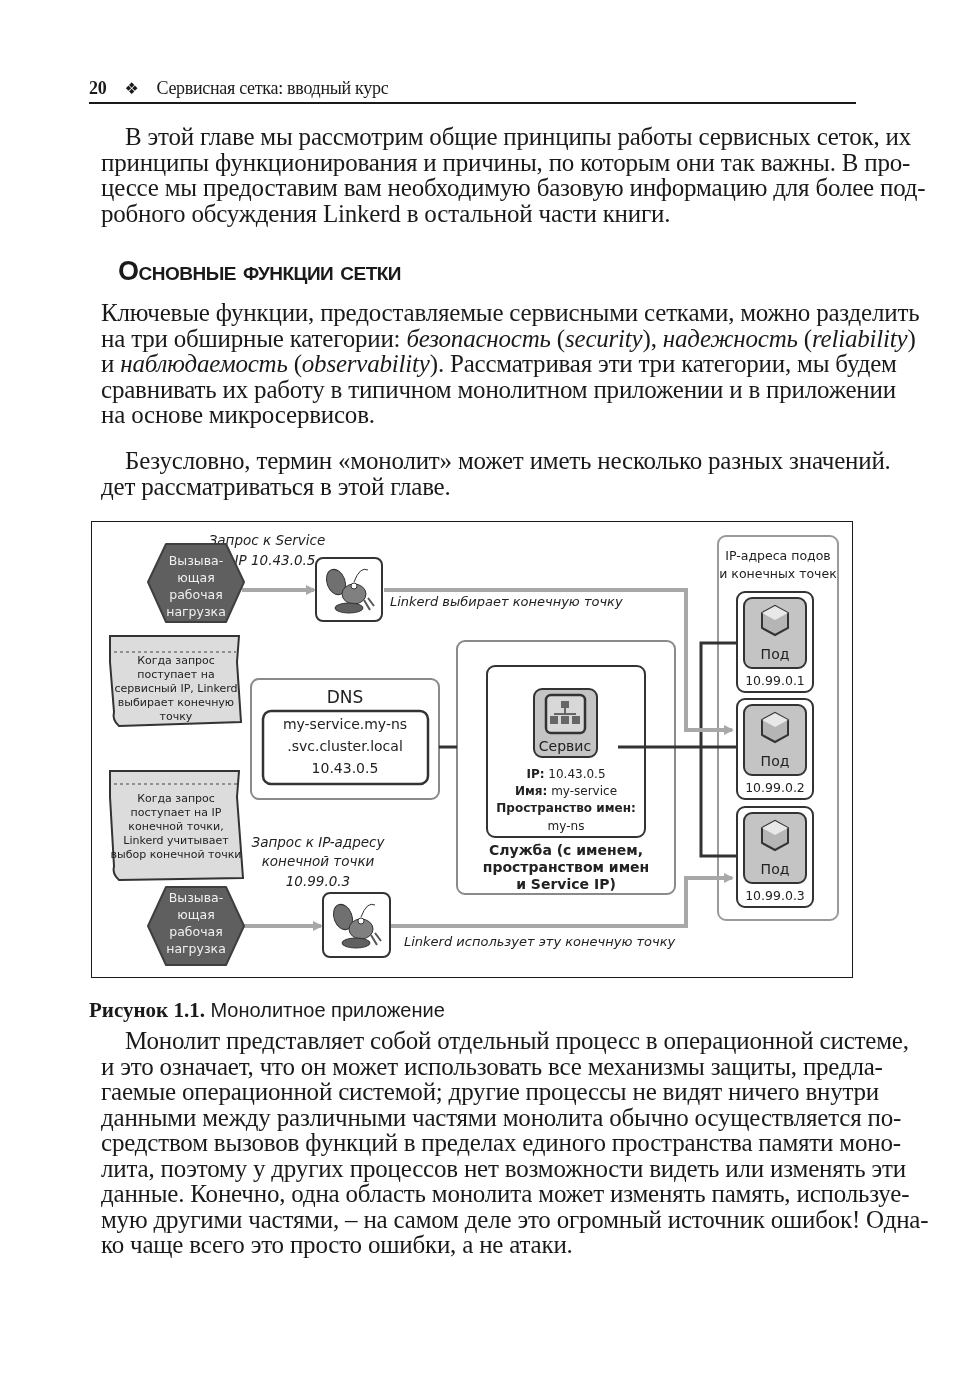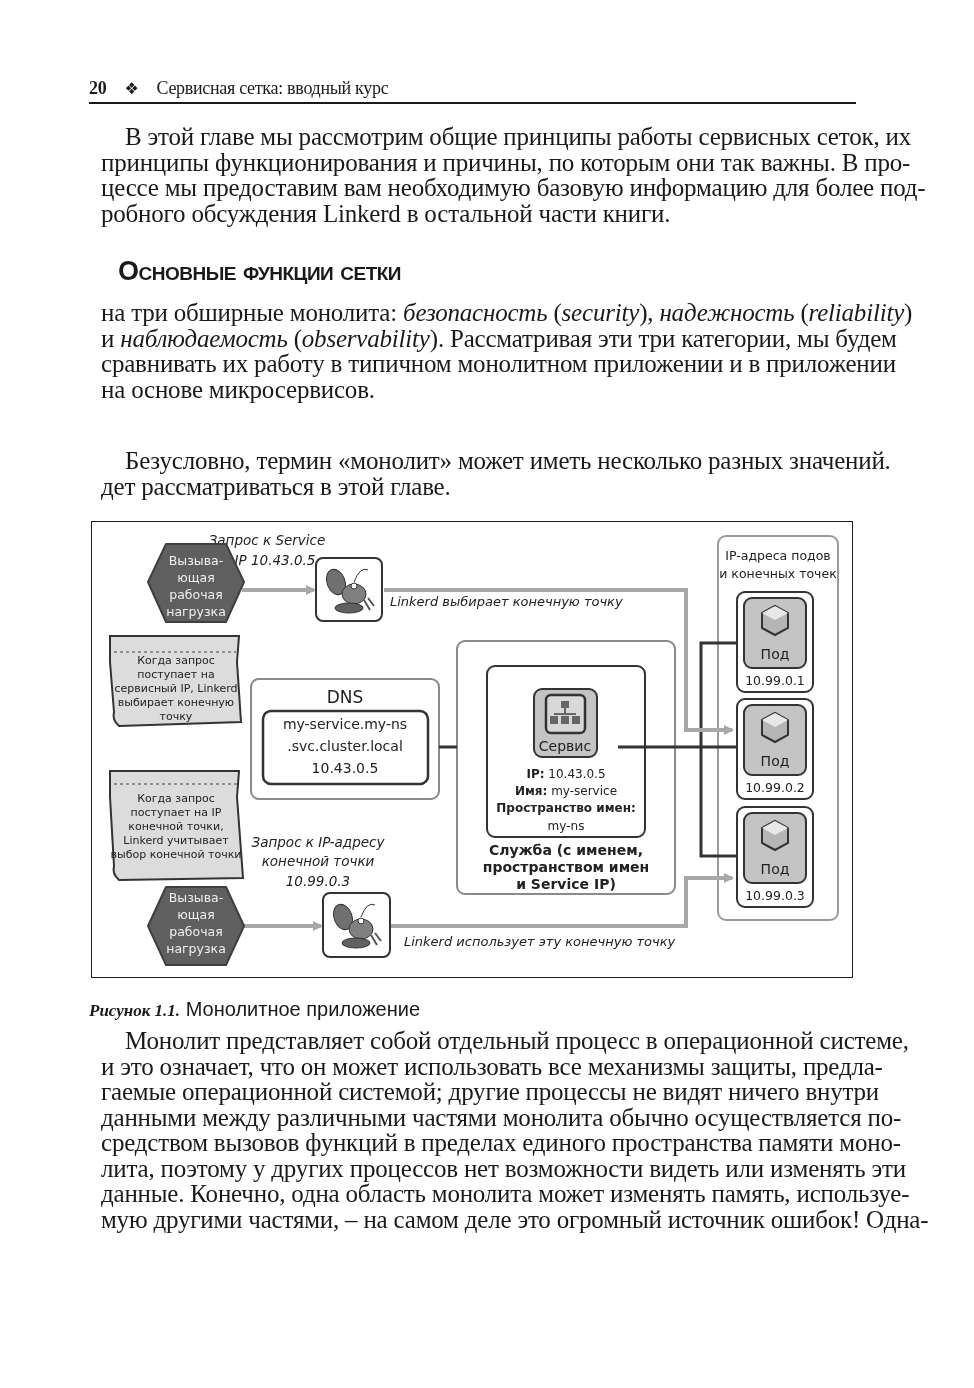--- a/index.html
+++ b/index.html
@@ -38,41 +38,42 @@
     position: absolute; left: 91px; top: 521px; width: 762px; height: 457px;
     border: 1.5px solid #1a1a1a; box-sizing: border-box;
   }
   .figure svg { position: absolute; left: 0; top: 0; }
   .fig-text { font-family: "DejaVu Sans", "Liberation Sans", sans-serif; }
 
   .caption {
     position: absolute; left: 89px; top: 998px;
     font-size: 16px;
   }
-  .caption .cap-label { font-family: "Liberation Serif", serif; font-weight: bold; font-size: 17px; font-style: italic; }
+  .caption .cap-label { font-family: "Liberation Serif", serif; font-weight: bold; font-size: 21px; }
   .caption .cap-text { font-family: "Liberation Sans", "DejaVu Sans", sans-serif; font-size: 20px; }
 </style>
 </head>
 <body>
 
 <div class="running-head">
   <span class="pnum">20</span><span class="orn">❖</span><span>Сервисная сетка: вводный курс</span>
 </div>
 
 <div class="para" style="top:124px;">
   <span class="line indent">В этой главе мы рассмотрим общие принципы работы сервисных сеток, их</span>
   <span class="line">принципы функционирования и причины, по которым они так важны. В про-</span>
   <span class="line">цессе мы предоставим вам необходимую базовую информацию для более под-</span>
   <span class="line last">робного обсуждения Linkerd в остальной части книги.</span>
 </div>
 
 <div class="heading">Основные функции сетки</div>
 
 <div class="para" style="top:300px;">
-  <span class="line"><span>на три обширные монолита: </span><i>безопасность</i><span> (</span><i>security</i><span>), </span><i>надежность</i><span> (</span><i>reliability</i><span>)</span></span>
+  <span class="line">Ключевые функции, предоставляемые сервисными сетками, можно разделить</span>
+  <span class="line"><span>на три обширные категории: </span><i>безопасность</i><span> (</span><i>security</i><span>), </span><i>надежность</i><span> (</span><i>reliability</i><span>)</span></span>
   <span class="line"><span>и </span><i>наблюдаемость</i><span> (</span><i>observability</i><span>). Рассматривая эти три категории, мы будем</span></span>
   <span class="line">сравнивать их работу в типичном монолитном приложении и в приложении</span>
   <span class="line last">на основе микросервисов.</span>
 </div>
 
 <div class="para" style="top:448px;">
   <span class="line indent">Безусловно, термин «монолит» может иметь несколько разных значений.</span>
   <span class="line last">дет рассматриваться в этой главе.</span>
 </div>
 
@@ -231,13 +232,14 @@
 
 <div class="para" style="top:1028px;">
   <span class="line indent">Монолит представляет собой отдельный процесс в операционной системе,</span>
   <span class="line">и это означает, что он может использовать все механизмы защиты, предла-</span>
   <span class="line">гаемые операционной системой; другие процессы не видят ничего внутри</span>
   <span class="line">данными между различными частями монолита обычно осуществляется по-</span>
   <span class="line">средством вызовов функций в пределах единого пространства памяти моно-</span>
   <span class="line">лита, поэтому у других процессов нет возможности видеть или изменять эти</span>
   <span class="line">данные. Конечно, одна область монолита может изменять память, используе-</span>
   <span class="line">мую другими частями, – на самом деле это огромный источник ошибок! Одна-</span>
+  <span class="line last">ко чаще всего это просто ошибки, а не атаки.</span>
 </div>
 
 </body></html>

